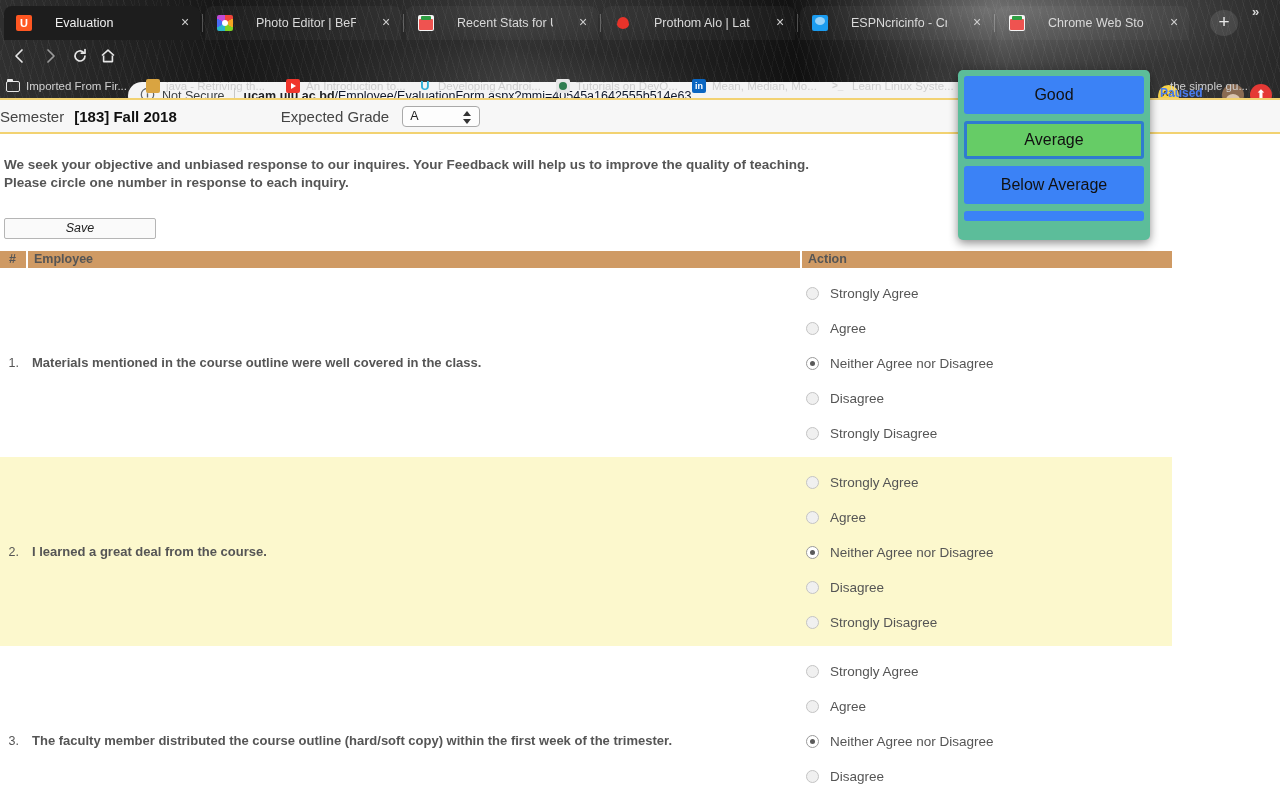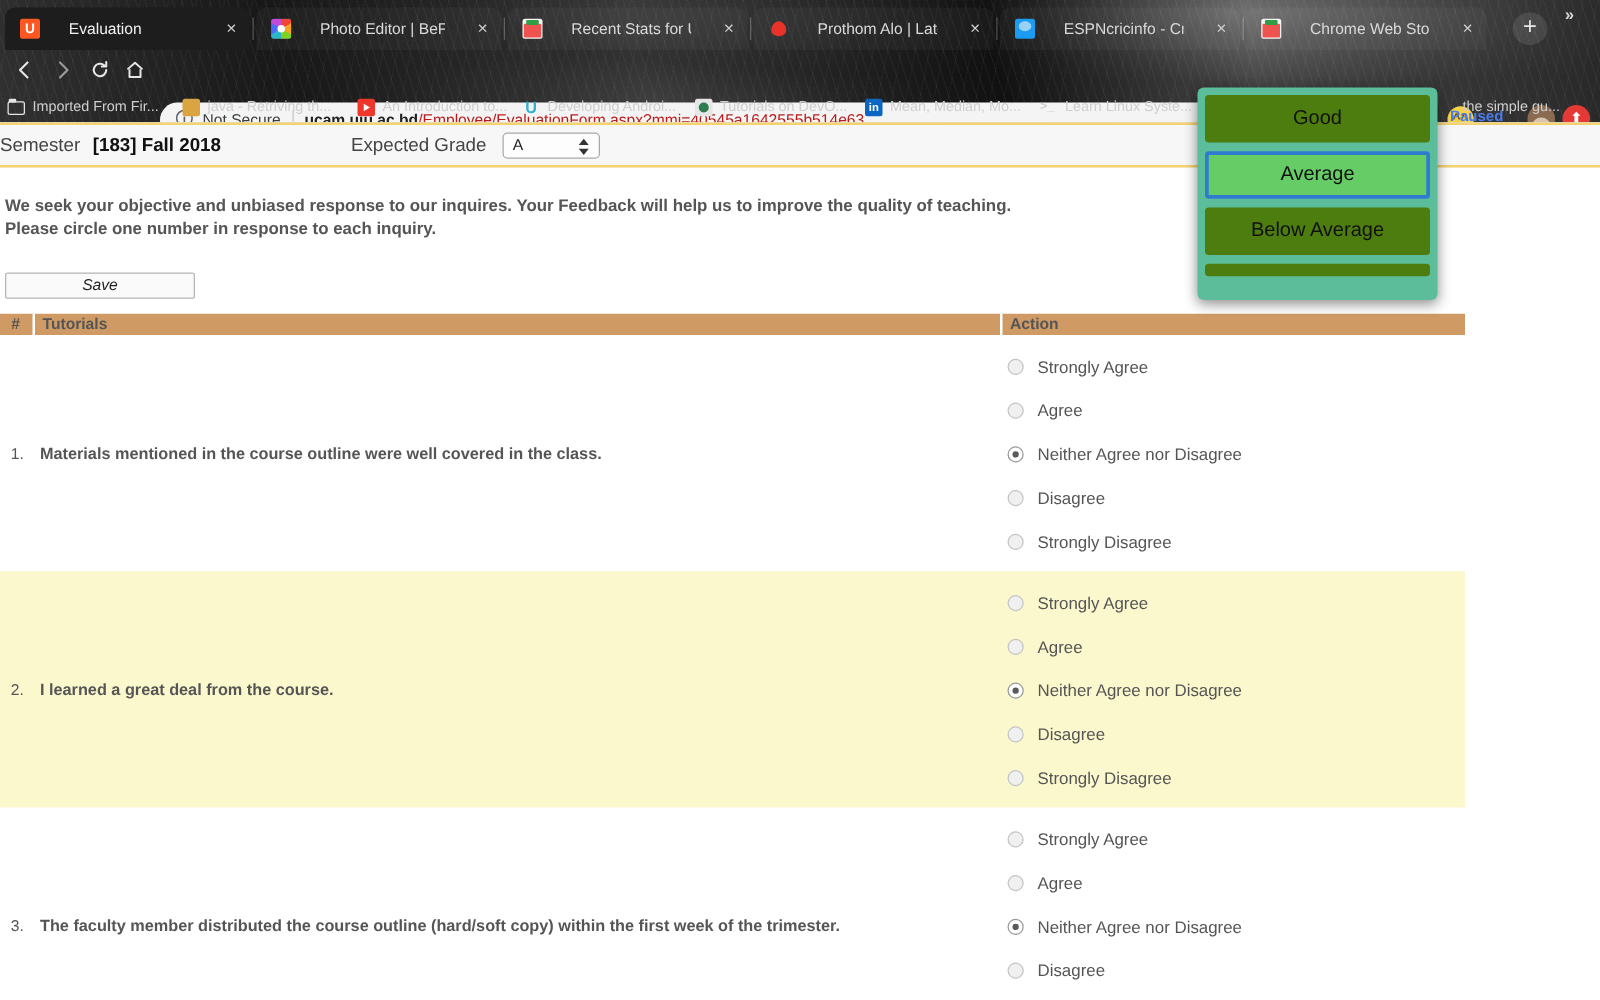--- a/index.html
+++ b/index.html
@@ -77,21 +77,21 @@
     position:absolute; top:42px; left:128px; width:932px; height:28px;
     background:#f4f4f4; border-radius:14px;
     display:flex; align-items:center; padding:0 10px 0 12px;
     font-size:12.5px; color:#202124;
   }
   #security-icon { flex:0 0 16px; margin-right:6px; }
   #security-text { color:#3c4043; font-size:12.5px; }
   #omni-divider { width:1px; height:16px; background:#c6c6c6; margin:0 9px; }
   #url-wrap { flex:1 1 auto; overflow:hidden; white-space:nowrap; font-size:12.5px; }
   #url-host { color:#202124; font-weight:bold; }
-  #url-path { color:#b91c1c; }
+  #url-path { color:#0f172a; }
   #omni-zoom, #omni-star { flex:0 0 auto; margin-left:8px; opacity:.75; }
 
   .ext-icon { position:absolute; top:45px; width:21px; height:21px; border-radius:50%;
               font-size:11px; text-align:center; line-height:21px; color:#fff; font-weight:bold; }
   #ext-grammarly{ left:1070px; background:#e8f7ee; color:#15a05a; border:1.5px solid #15a05a; line-height:18px;}
   #ext-shield{ left:1126px; background:#fbdde0; color:#e0394b; }
   #ext-emoji{ left:1126px; }
   #paused-label { position:absolute; top:46px; left:1160px; font-size:12px; font-weight:bold; color:#4a7df0; }
   #avatar { position:absolute; top:44px; left:1222px; width:22px; height:22px; border-radius:50%;
             background:#8a6b52; overflow:hidden; }
@@ -179,21 +179,21 @@
 
   
   #select-popup {
     position:absolute; left:958px; top:70px; width:192px;
     background:#5cbd9a; border-radius:5px; padding:6px 6px 0 6px;
     box-shadow:0 3px 10px rgba(0,0,0,0.45);
     overflow:hidden; height:170px;
   }
   .sel-item {
     height:38px; margin-bottom:7px; border-radius:3px;
-    background:#4d7c0f; color:#111; font-size:16px;
+    background:#3b82f6; color:#111; font-size:16px;
     text-align:center; line-height:38px;
   }
   .sel-item.selected {
     background:#66cc66; border:3px solid #2f7bd0; line-height:32px;
   }
   .sel-item.partial { height:10px; line-height:10px; overflow:hidden; margin-bottom:0; }
 </style>
 </head>
 <body>
 
@@ -355,21 +355,21 @@
   <div id="intro">
     <div>We seek your objective and unbiased response to our inquires. Your Feedback will help us to improve the quality of teaching.</div>
     <div>Please circle one number in response to each inquiry.</div>
   </div>
 
   <div id="save-button">Save</div>
 
   <div id="table">
     <div id="thead">
       <div class="th" id="th-num">#</div>
-      <div class="th" id="th-inq">Tutorials</div>
+      <div class="th" id="th-inq">Employee</div>
       <div class="th" id="th-act">Action</div>
     </div>
     <div id="tbody">
         <div class="row">
           <div class="c-num">1.</div>
           <div class="c-inq">Materials mentioned in the course outline were well covered in the class.</div>
           <div class="c-act">
             <div class="opt">
               <span class="radio"></span>
               <span class="opt-label">Strongly Agree</span>

